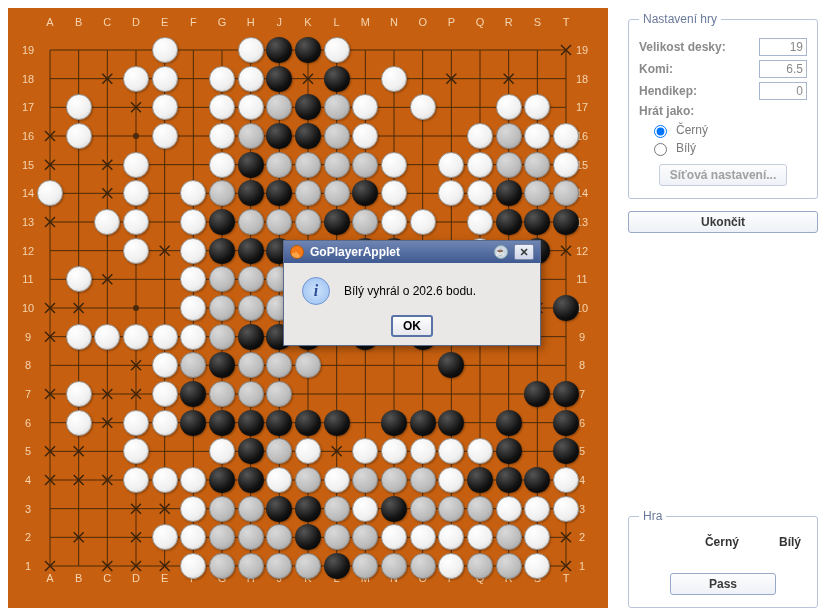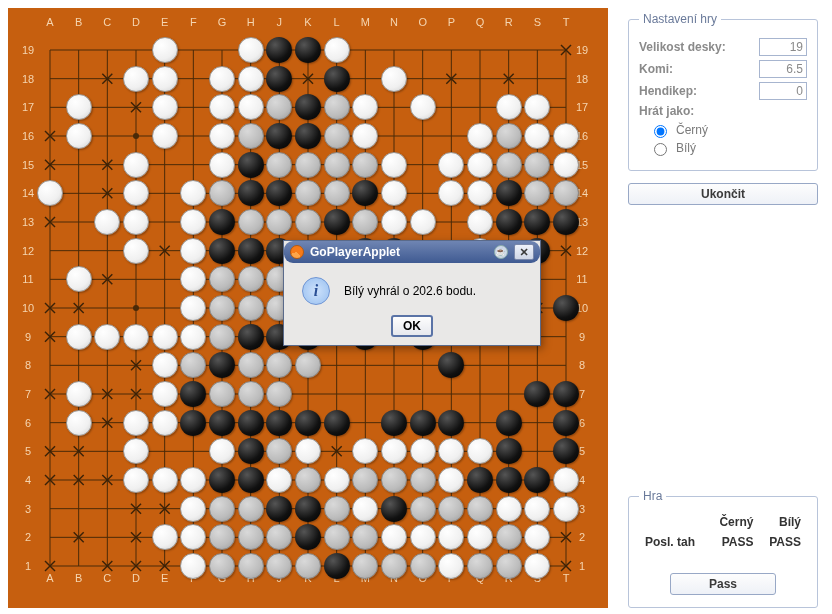--- a/index.html
+++ b/index.html
@@ -132,21 +132,20 @@
     font-size: 12px;
   }
   .dlg-title {
     background: linear-gradient(#6f85b3, #3f5a92);
     color: #fff;
     padding: 3px 6px;
     display: flex;
     align-items: center;
     gap: 6px;
     font-weight: bold;
-    border-radius: 9px;
   }
   .dlg-title .t { flex: 1; }
   .dlg-close {
     width: 20px;
     height: 16px;
     background: linear-gradient(#eef2fb, #cfd6e6);
     border: 1px solid #7a88aa;
     border-radius: 2px;
     color: #3a3a3a;
     text-align: center;
@@ -760,39 +759,37 @@
         <span class="lbl">Hrát jako:</span>
       </div>
       <div class="radio-row">
         <input type="radio" name="pc" checked="" style="">
         <span>Černý</span>
       </div>
       <div class="radio-row">
         <input type="radio" name="pc" style="">
         <span>Bílý</span>
       </div>
+      <div style="text-align:center;margin-top:8px">
+        <span class="btn" style="color:#a0a0a0;border-color:#c6cedd">Síťová nastavení...</span>
+      </div>
     </fieldset>
 
     <div class="btn btn-full">Ukončit</div>
 
     <div class="spacer"></div>
 
     <fieldset>
       <legend>Hra</legend>
       <table class="hra-table">
         <tbody>
             <tr>
           <th></th>
           <th>Černý</th>
           <th>Bílý</th>
-        </tr>
-        <tr>
-          <td>Posl. tah</td>
-          <td>PASS</td>
-          <td>PASS</td>
         </tr>
       </tbody>
         </table>
       <div style="text-align:center;margin-top:20px">
         <span class="btn" style="padding:3px 38px">Pass</span>
       </div>
     </fieldset>
   </div>
 </div>
 

